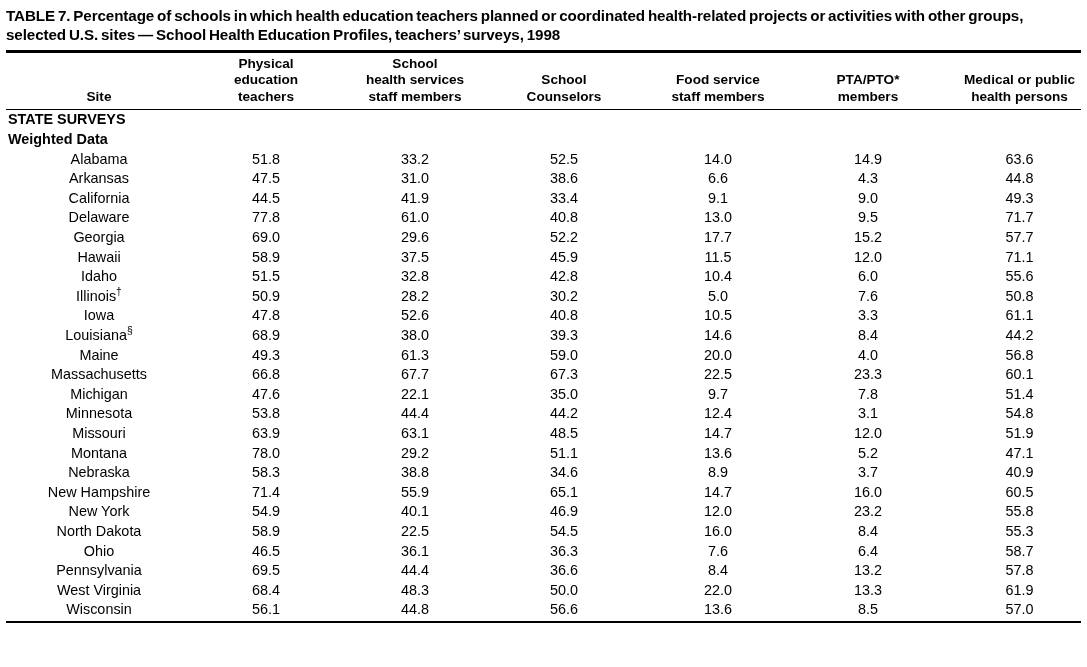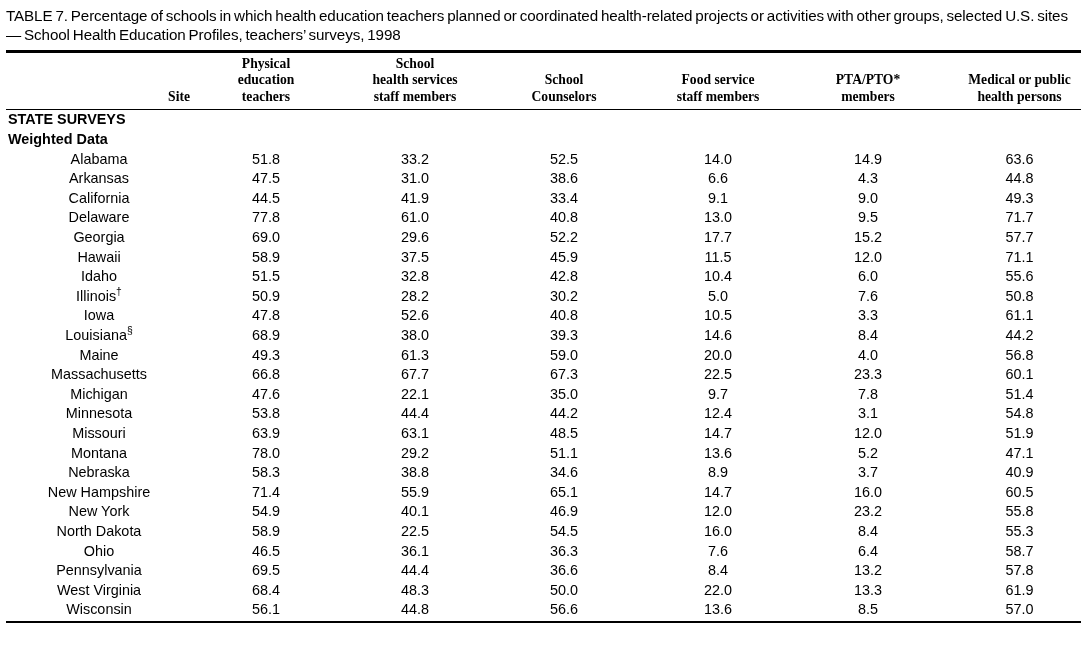--- a/index.html
+++ b/index.html
@@ -16,21 +16,21 @@
   }
   .page {
     position: relative;
     width: 1087px;
     height: 667px;
     box-sizing: border-box;
     padding: 4px 6px 0 6px;
   }
   .title {
     font-size: 15.2px;
-    font-weight: normal;
+    font-weight: bold;
     line-height: 1.28;
     letter-spacing: -0.1px;
     margin: 2px 0 0 0;
     word-spacing: -1.2px;
   }
   .rule-thick {
     border-top: 3px solid #000;
     margin-top: 5px;
   }
   .rule-thin {
@@ -40,24 +40,23 @@
     width: 100%;
     border-collapse: collapse;
     table-layout: fixed;
   }
   table.tbl th {
     font-size: 13.6px;
     font-weight: bold;
     vertical-align: bottom;
     padding: 3px 2px 4px 2px;
     line-height: 1.2;
-    font-family: Liberation Serif, serif;
   }
   th.site-head {
-    text-align: right;
+    text-align: center;
     padding-left: 2px;
   }
   th.num-head {
     text-align: center;
   }
   col.c-site { width: 186px; }
   col.c-num  { width: 148px; }
   col.c-num2 { width: 150px; }
   col.c-num3 { width: 148px; }
   col.c-num4 { width: 160px; }

